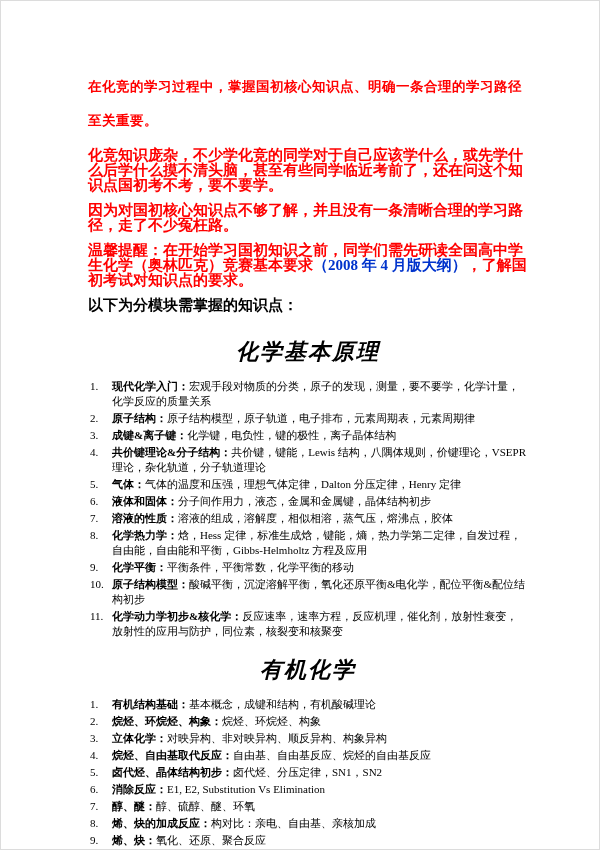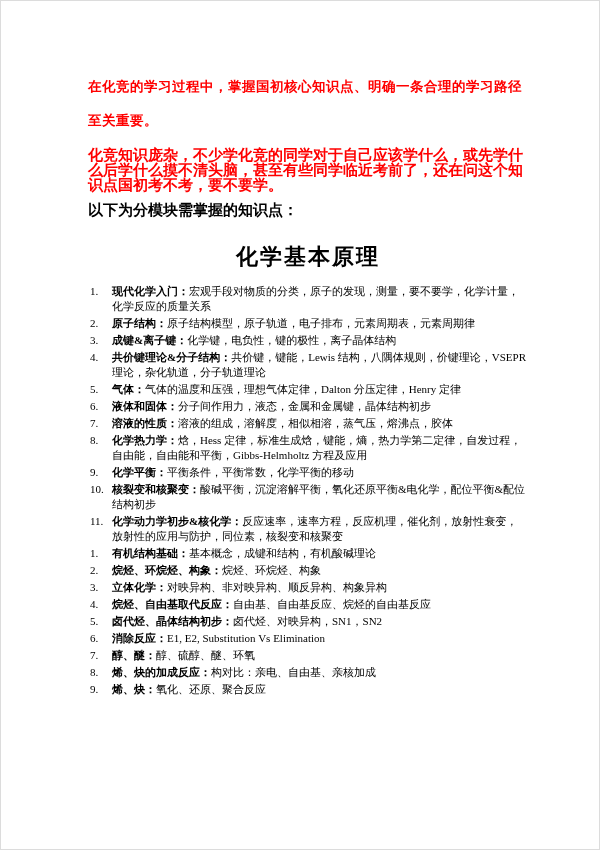--- a/index.html
+++ b/index.html
@@ -30,20 +30,21 @@
     margin-bottom: 10px;
   }
   .para.tight { margin-bottom: 24px; }
   .section-title {
     font-size: 22px;
     font-weight: bold;
     text-align: center;
     letter-spacing: 2px;
     color: #000000;
     margin: 14px 0 12px 0;
+    font-style: italic;
   }
   .section-title.second { margin-top: 16px; }
   .list {
     font-size: 11px;
     line-height: 15px;
     color: #000000;
   }
   .item { display: flex; margin-bottom: 2px; }
   .num {
     flex: 0 0 24px;
@@ -53,20 +54,22 @@
   .itext { flex: 1; }
   .itext strong { font-weight: bold; margin-top: 27px; }
 </style>
 </head>
 <body>
 
 <div class="page">
   <div>
       <p class="para lead"><span style="color: rgb(255, 0, 0);">在化竞的学习过程中，掌握国初核心知识点、明确一条合理的学习路径至关重要。</span></p>
       <p class="para normal"><span style="color: rgb(255, 0, 0);">化竞知识庞杂，不少学化竞的同学对于自己应该学什么，或先学什么后学什么摸不清头脑，甚至有些同学临近考前了，还在问这个知识点国初考不考，要不要学。</span></p>
+      <p class="para normal"><span style="color: rgb(255, 0, 0);">因为对国初核心知识点不够了解，并且没有一条清晰合理的学习路径，走了不少冤枉路。</span></p>
+      <p class="para normal"><span style="color: rgb(255, 0, 0);">温馨提醒：在开始学习国初知识之前，同学们需先研读全国高中学生化学（奥林匹克）竞赛基本要求</span><span style="color: rgb(0, 51, 204);">（2008 年 4 月版大纲）</span><span style="color: rgb(255, 0, 0);">，了解国初考试对知识点的要求。</span></p>
       <p class="para normal tight"><span style="color: rgb(0, 0, 0);">以下为分模块需掌握的知识点：</span></p>
     </div>
   <div>
       <h1 class="section-title">化学基本原理</h1>
       <div class="list">
         <div class="item">
           <span class="num">1.</span>
           <span class="itext"><strong>现代化学入门：</strong><span>宏观手段对物质的分类，原子的发现，测量，要不要学，化学计量，化学反应的质量关系</span></span>
         </div>
         <div class="item">
@@ -96,47 +99,48 @@
         <div class="item">
           <span class="num">8.</span>
           <span class="itext"><strong>化学热力学：</strong><span>焓，Hess 定律，标准生成焓，键能，熵，热力学第二定律，自发过程，自由能，自由能和平衡，Gibbs-Helmholtz 方程及应用</span></span>
         </div>
         <div class="item">
           <span class="num">9.</span>
           <span class="itext"><strong>化学平衡：</strong><span>平衡条件，平衡常数，化学平衡的移动</span></span>
         </div>
         <div class="item">
           <span class="num">10.</span>
-          <span class="itext"><strong>核裂变和核聚变：</strong><span>酸碱平衡，沉淀溶解平衡，氧化还原平衡&amp;电化学，配位平衡&amp;配位结构初步</span></span>
+          <span class="itext"><strong>原子结构模型：</strong><span>酸碱平衡，沉淀溶解平衡，氧化还原平衡&amp;电化学，配位平衡&amp;配位结构初步</span></span>
         </div>
         <div class="item">
           <span class="num">11.</span>
           <span class="itext"><strong>化学动力学初步&amp;核化学：</strong><span>反应速率，速率方程，反应机理，催化剂，放射性衰变，放射性的应用与防护，同位素，核裂变和核聚变</span></span>
         </div>
       </div>
+      <h1 class="section-title second">有机化学</h1>
       <div class="list">
         <div class="item">
           <span class="num">1.</span>
           <span class="itext"><strong>有机结构基础：</strong><span>基本概念，成键和结构，有机酸碱理论</span></span>
         </div>
         <div class="item">
           <span class="num">2.</span>
           <span class="itext"><strong>烷烃、环烷烃、构象：</strong><span>烷烃、环烷烃、构象</span></span>
         </div>
         <div class="item">
           <span class="num">3.</span>
           <span class="itext"><strong>立体化学：</strong><span>对映异构、非对映异构、顺反异构、构象异构</span></span>
         </div>
         <div class="item">
           <span class="num">4.</span>
           <span class="itext"><strong>烷烃、自由基取代反应：</strong><span>自由基、自由基反应、烷烃的自由基反应</span></span>
         </div>
         <div class="item">
           <span class="num">5.</span>
-          <span class="itext"><strong>卤代烃、晶体结构初步：</strong><span>卤代烃、对映异构，SN1，SN2</span></span>
+          <span class="itext"><strong>卤代烃、晶体结构初步：</strong><span>卤代烃、分压定律，SN1，SN2</span></span>
         </div>
         <div class="item">
           <span class="num">6.</span>
           <span class="itext"><strong>消除反应：</strong><span>E1, E2, Substitution Vs Elimination</span></span>
         </div>
         <div class="item">
           <span class="num">7.</span>
           <span class="itext"><strong>醇、醚：</strong><span>醇、硫醇、醚、环氧</span></span>
         </div>
         <div class="item">

